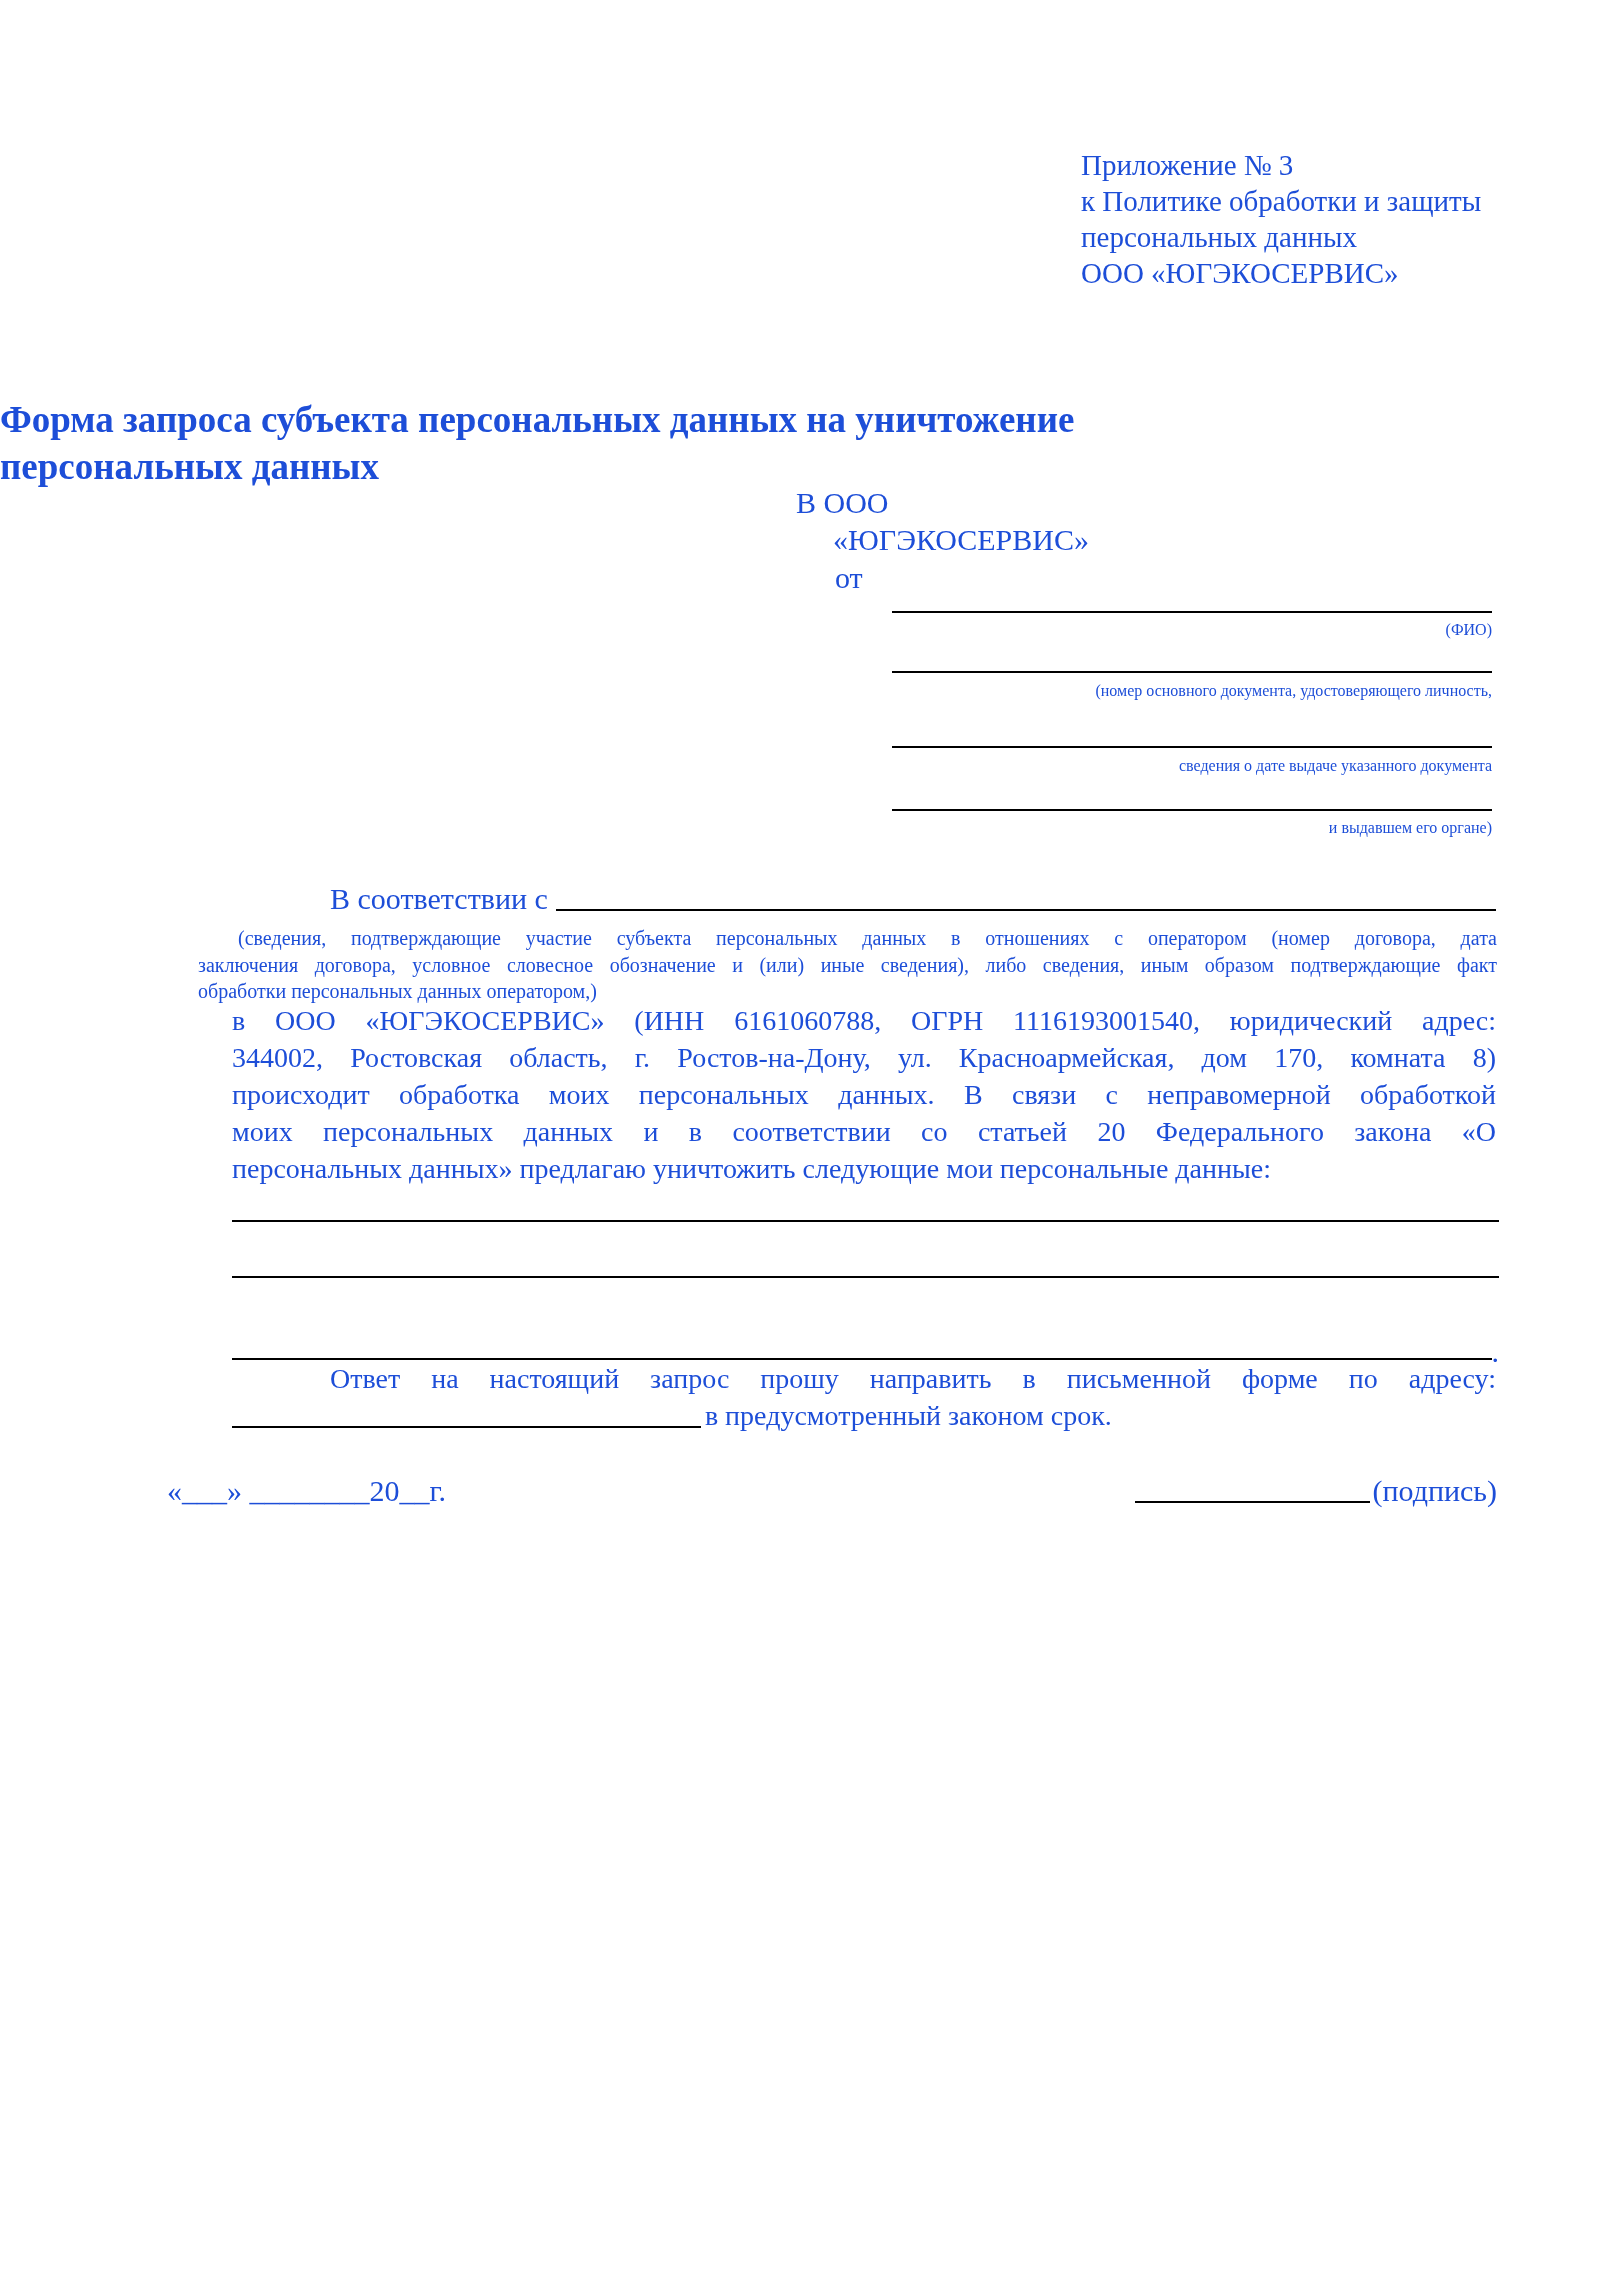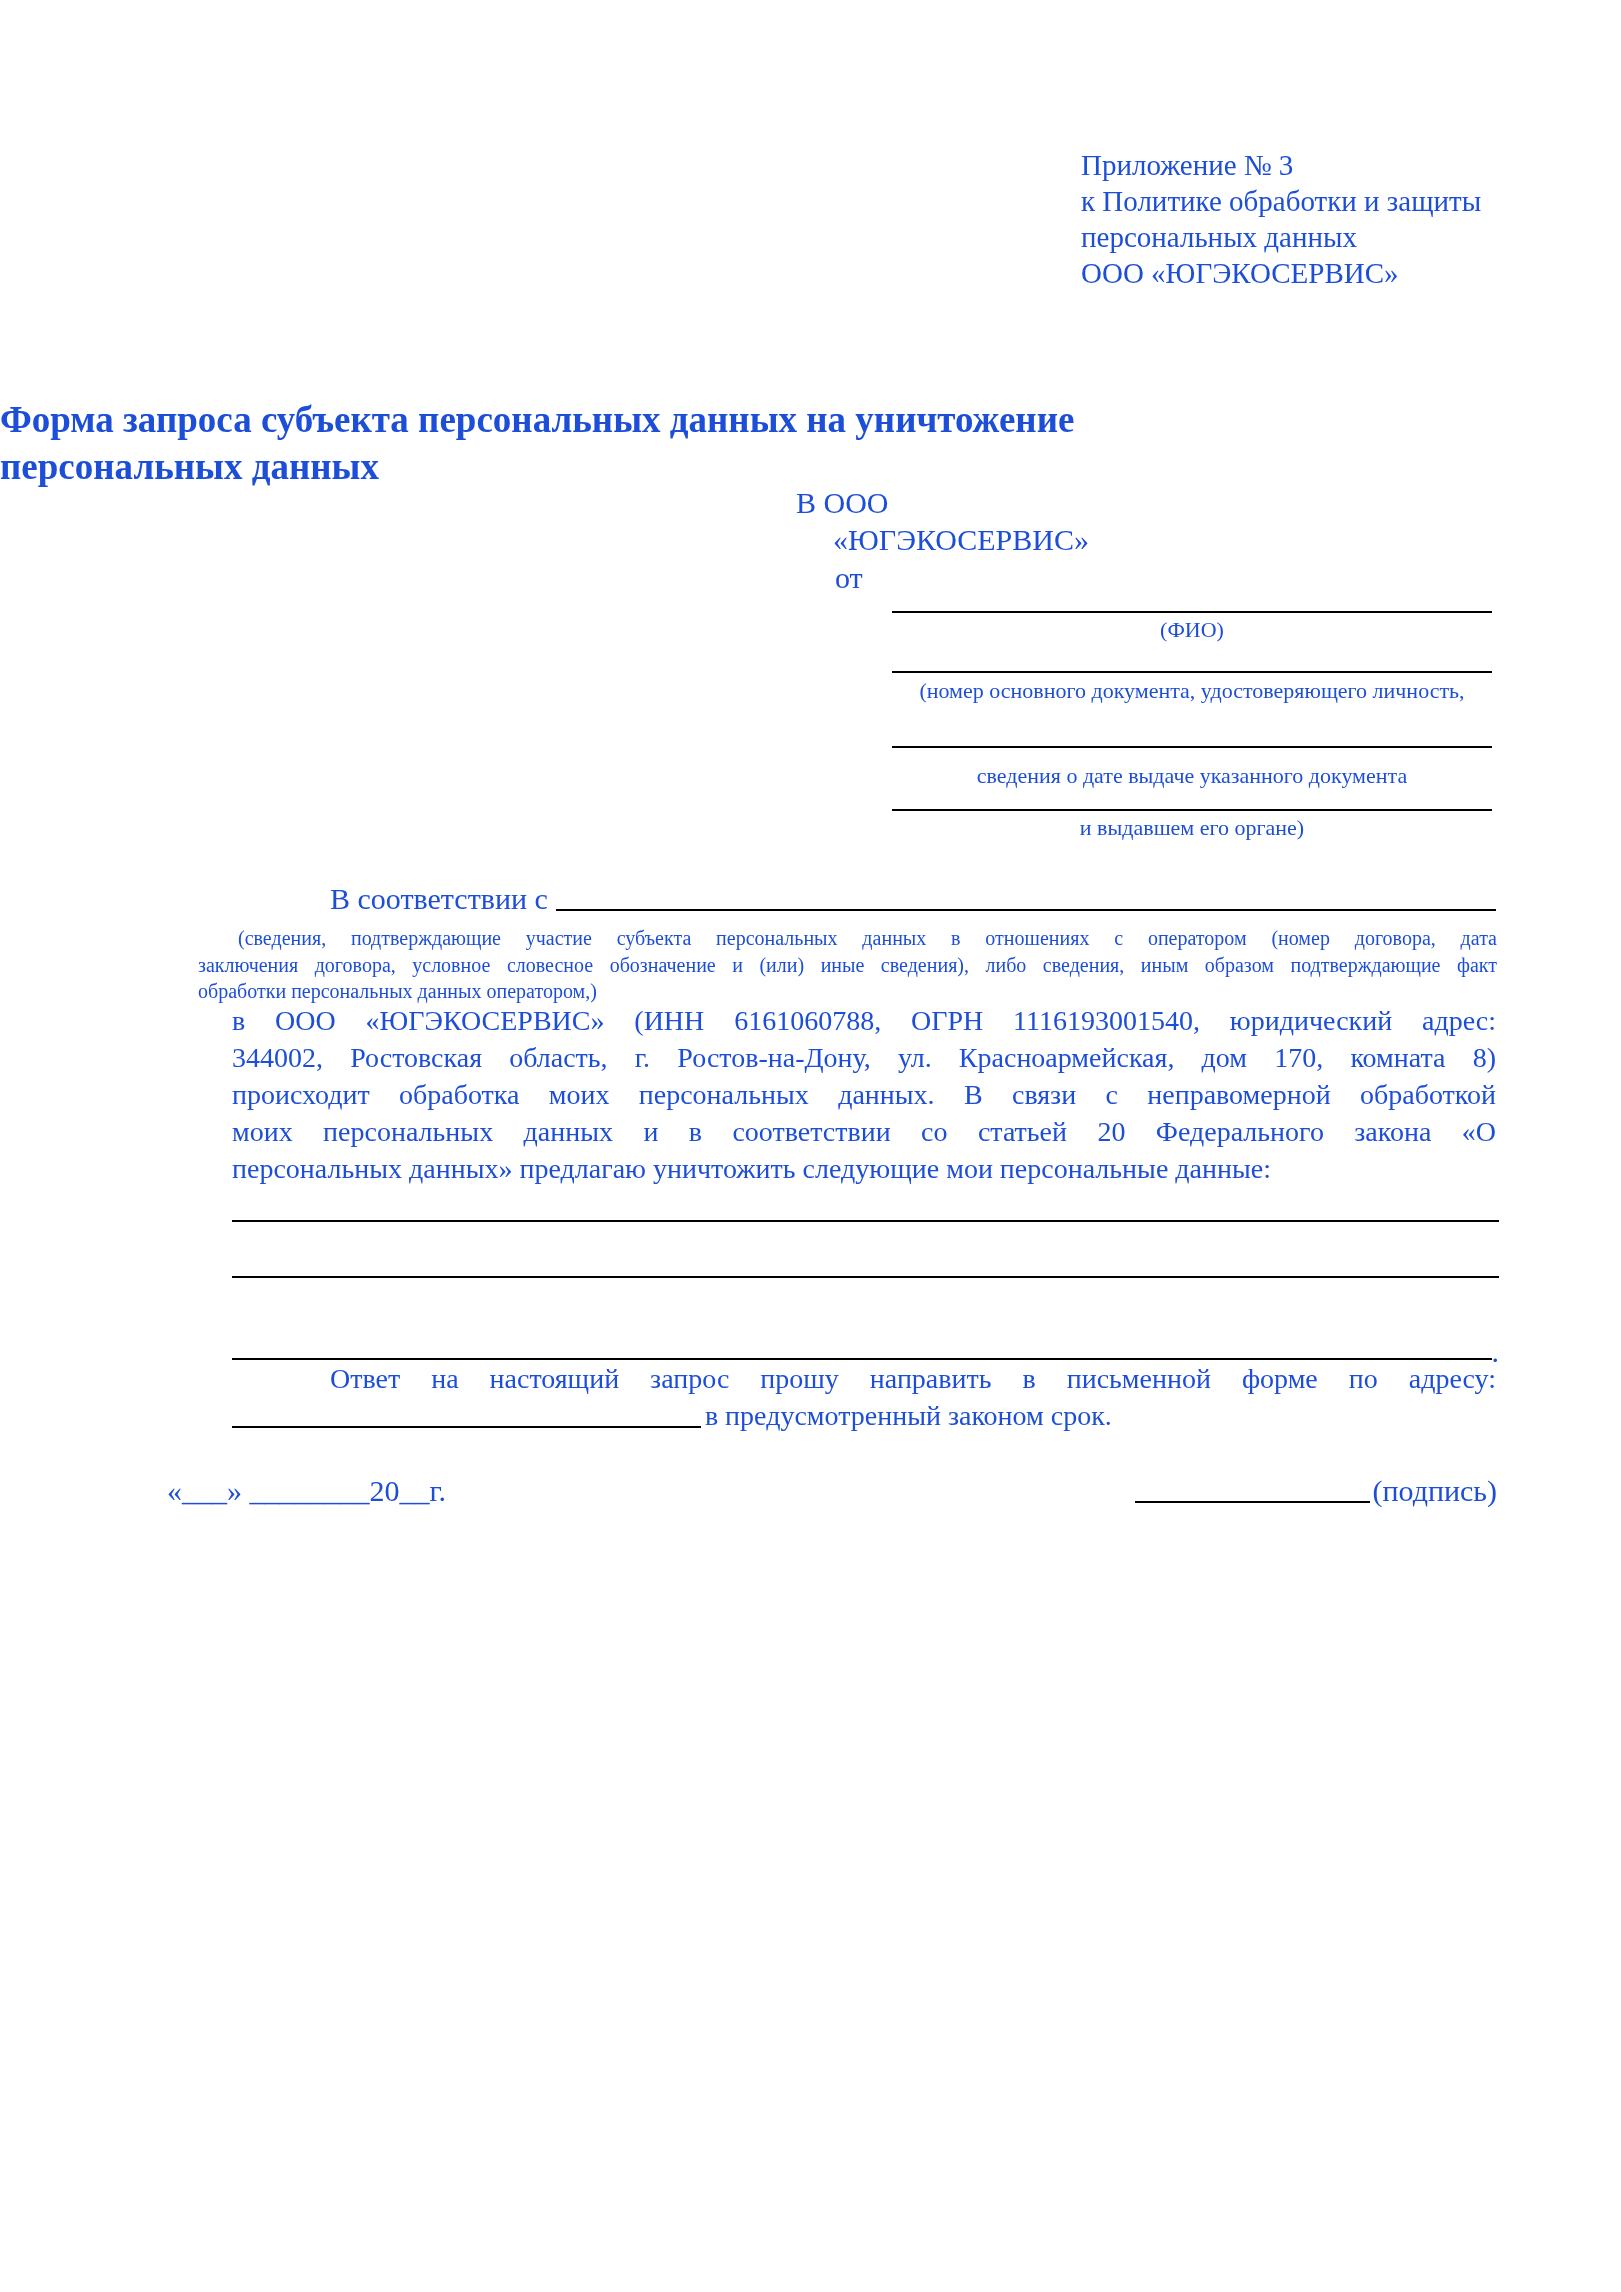--- a/index.html
+++ b/index.html
@@ -10,21 +10,21 @@
     color:#1d4ed8;
     font-family:"Liberation Serif","DejaVu Serif",serif;
     overflow:hidden;
   }
   .abs{position:absolute;}
   .body-font{font-size:30px;line-height:37px;}
   .appendix{left:1081px;top:147px;font-size:29px;line-height:36px;}
   .doc-title{left:0;width:1621px;top:396px;text-align:left;font-weight:bold;font-size:37px;line-height:47px;}
   .rule{border-bottom:2.9px solid #000;height:0;}
   .field-rule{left:892px;width:600px;}
-  .field-caption{left:892px;width:600px;text-align:center;font-size:22px;line-height:25.5px;}
+  .field-caption{left:892px;width:600px;text-align:right;font-size:16px;line-height:25.5px;}
   .row{display:flex;}
   .fill-line{flex:1;border-bottom:2.9px solid #000;margin:0 0 5.9px 7.8px;}
   .jl{text-align:justify;text-align-last:justify;}
   .note-line{font-size:20px;line-height:26.5px;}
   .para-line{font-size:28px;line-height:37px;}
   .indent{margin-left:98px;}
   .short-line{border-bottom:2.9px solid #000;margin:0 3.9px 5.9px 0;}
   .sig-line{width:235px;border-bottom:2.9px solid #000;margin:0 2px 5.9px 0;}
 </style>
 </head>
@@ -48,21 +48,21 @@
   <div class="abs body-font" style="left:833px;top:521px;">«ЮГЭКОСЕРВИС»</div>
   <div class="abs body-font" style="left:835px;top:559px;">от</div>
 
   <div class="abs rule field-rule" style="top:611px;"></div>
   <div class="abs field-caption" style="top:617px;">(ФИО)</div>
 
   <div class="abs rule field-rule" style="top:671px;"></div>
   <div class="abs field-caption" style="top:678px;">(номер основного документа, удостоверяющего личность,</div>
 
   <div class="abs rule field-rule" style="top:746px;"></div>
-  <div class="abs field-caption" style="top:753px;margin-top:10px;">сведения о дате выдаче указанного документа</div>
+  <div class="abs field-caption" style="top:753px;">сведения о дате выдаче указанного документа</div>
 
   <div class="abs rule field-rule" style="top:809px;"></div>
   <div class="abs row body-font" style="left:232px;width:1264px;top:880px;">
     <span class="indent">В соответствии с</span>
     <span class="fill-line"></span>
   </div>
 
   <div class="abs field-caption" style="top:815px;">и выдавшем его органе)</div>
 
   <div class="abs" style="left:198px;width:1299px;top:925px;">

